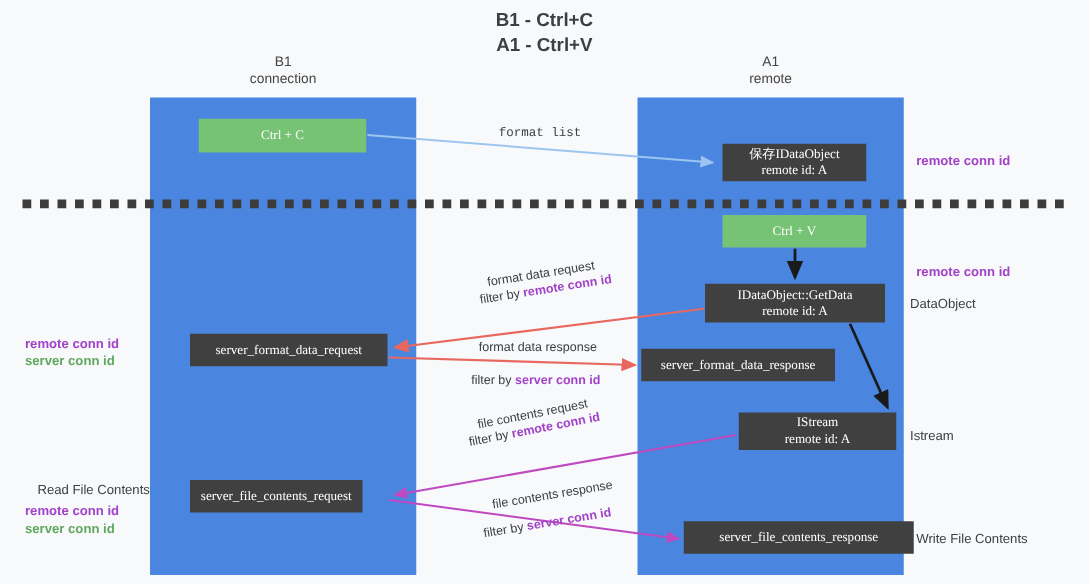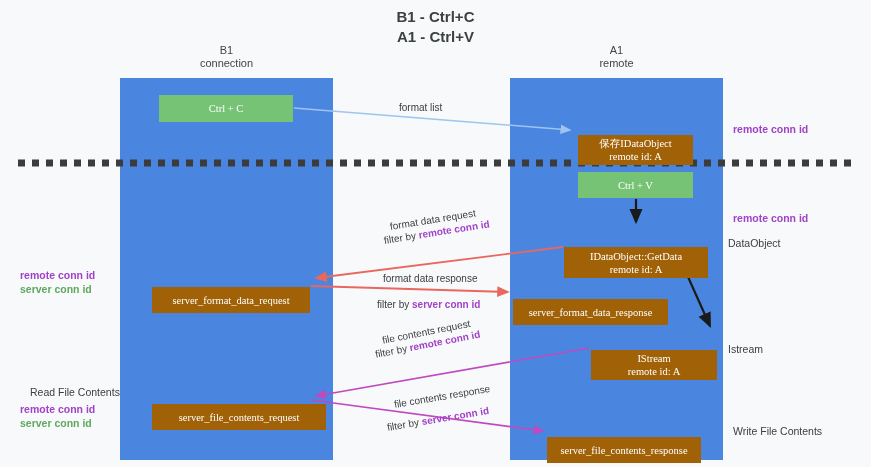--- a/index.html
+++ b/index.html
@@ -23,32 +23,32 @@
   .head-a1{left:510px;top:44px;width:213px;}
 
   .title{position:absolute;left:0;top:7px;width:871px;text-align:center;
          color:#3c4043;font-size:15px;line-height:20px;font-weight:bold;}
   .title span{display:block;}
 
   .node{position:absolute;box-sizing:border-box;display:flex;flex-direction:column;
         align-items:center;justify-content:center;color:#fff;font-size:10.5px;
         line-height:13px;text-align:center;padding:2px 4px;font-family:Liberation Serif, serif;}
   .node.green{background:#77c376;}
-  .node.orange{background:#a16207;margin-top:20px;}
+  .node.orange{background:#404040;}
   .node span{display:block;white-space:nowrap;}
 
   .n-ctrlc{left:159px;top:95px;width:134px;height:27px;}
   .n-idataobject{left:578px;top:115px;width:115px;height:30px;}
   .n-ctrlv{left:578px;top:172px;width:115px;height:26px;}
   .n-getdata{left:564px;top:227px;width:144px;height:31px;}
   .n-sfdreq{left:152px;top:267px;width:158px;height:26px;}
   .n-sfdresp{left:513px;top:279px;width:155px;height:26px;}
   .n-istream{left:591px;top:330px;width:126px;height:30px;}
-  .n-sfcreq{left:152px;top:384px;width:174px;height:26px;}
-  .n-sfcresp{left:547px;top:417px;width:154px;height:26px;}
+  .n-sfcreq{left:152px;top:384px;width:138px;height:26px;}
+  .n-sfcresp{left:547px;top:417px;width:184px;height:26px;}
 
   .sidelbl{position:absolute;font-size:10.5px;line-height:14px;white-space:nowrap;}
   .purple{color:#a142c8;font-weight:bold;}
   .green-t{color:#5fa85e;font-weight:bold;}
   .dark{color:#3c4043;}
 
   .l-rc-top{left:733px;top:122px;}
   .l-rc-mid{left:733px;top:211px;}
   .l-dataobject{left:728px;top:236px;}
   .l-istream{left:728px;top:342px;}
@@ -56,21 +56,21 @@
   .l-left-mid{left:20px;top:268px;text-align:left;}
   .l-left-low{left:30px;top:385px;text-align:right;}
   .l-left-low2{left:20px;top:402px;text-align:left;}
 
   .arrowlbl{position:absolute;font-size:10px;line-height:13px;white-space:nowrap;color:#3c4043;}
   .arrowlbl .k{font-weight:bold;}
   .rot-a{transform:rotate(-9deg);transform-origin:left top;}
   .rot-b{transform:rotate(-11deg);transform-origin:left top;}
   .rot-c{transform:rotate(-9.5deg);transform-origin:left top;}
 
-  .al-formatlist{left:399px;top:101px;}
+  .al-formatlist{left:399px;top:101px;font-family:Liberation Mono, monospace;}
   .al-fdreq{left:389px;top:220px;}
   .al-fdreq2{left:383px;top:234px;}
   .al-fdresp{left:383px;top:272px;}
   .al-fdresp2{left:377px;top:298px;}
   .al-fcreq{left:381px;top:334px;}
   .al-fcreq2{left:374px;top:348px;}
   .al-fcresp{left:393px;top:398px;}
   .al-fcresp2{left:386px;top:421px;}
 
   svg.overlay{position:absolute;left:0;top:0;width:871px;height:467px;pointer-events:none;}

